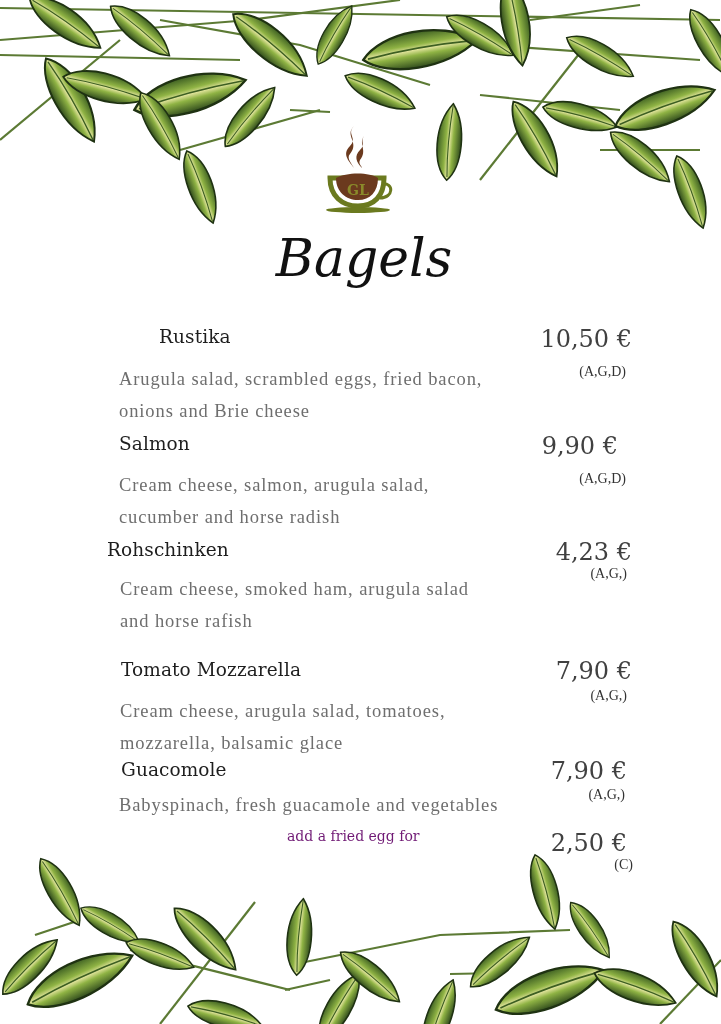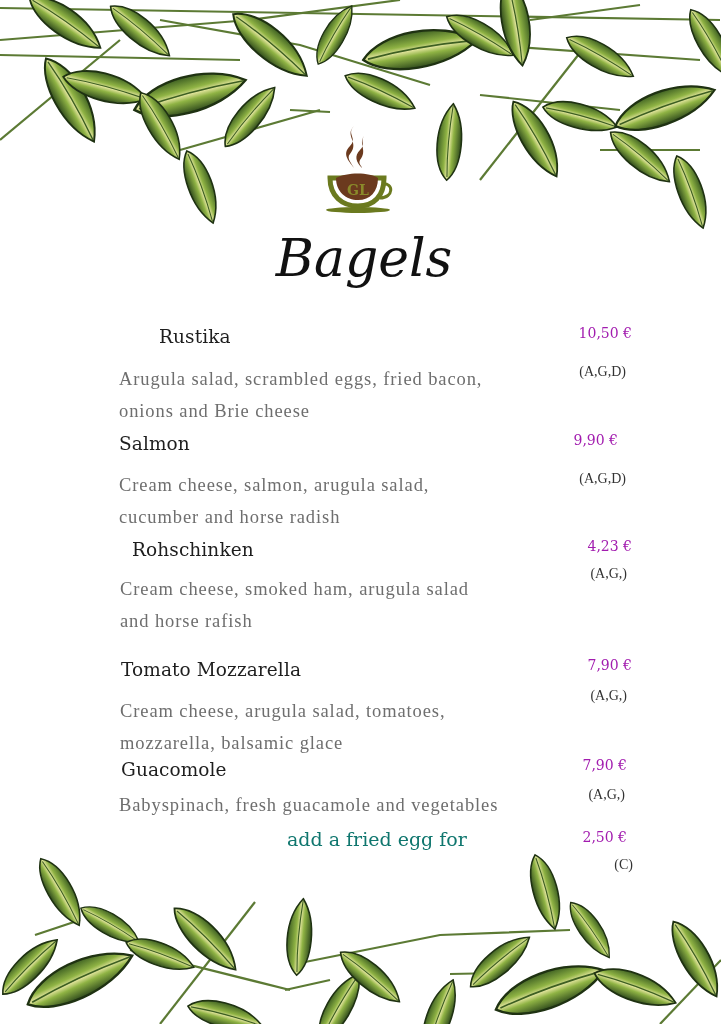--- a/index.html
+++ b/index.html
@@ -5,23 +5,23 @@
   html, body { margin: 0; padding: 0; background: #ffffff; }
   body { width: 721px; height: 1024px; position: relative; overflow: hidden; font-family: "DejaVu Serif", serif; }
   .page { position: absolute; inset: 0; width: 721px; height: 956px; background: #ffffff; }
   .leaves { position: absolute; left: 0; width: 721px; pointer-events: none; }
   .leaves-top { top: 0; height: 240px; }
   .leaves-bottom { top: 840px; height: 184px; }
   .logo { position: absolute; left: 322px; top: 122px; width: 76px; height: 92px; }
   .title { position: absolute; left: 262px; top: 218px; width: 205px; height: 92px; }
   .item-name { position: absolute; font-family: "DejaVu Serif", serif; font-size: 18.5px; color: #1e1e1e; letter-spacing: 0.1px; white-space: nowrap; }
   .item-desc { position: absolute; font-family: "Liberation Serif", serif; font-size: 18.5px; color: #6e6e6e; line-height: 32px; letter-spacing: 0.9px; white-space: pre; }
-  .item-price { position: absolute; font-family: "DejaVu Serif", serif; font-size: 14px; color: #a21caf; white-space: nowrap; }
+  .item-price { position: absolute; font-family: "DejaVu Serif", serif; font-size: 24px; color: #404040; white-space: nowrap; }
   .item-allergens { position: absolute; font-family: "Liberation Serif", serif; font-size: 14px; color: #333333; text-align: right; white-space: nowrap; }
-  .addon-label { position: absolute; font-family: "DejaVu Serif", serif; font-size: 19px; color: #0f766e; white-space: nowrap; }
+  .addon-label { position: absolute; font-family: "DejaVu Serif", serif; font-size: 14px; color: #701a75; white-space: nowrap; }
 </style>
 </head>
 <body>
 
 <div class="page">
 
   <svg class="leaves leaves-top" viewBox="0 0 721 240" xmlns="http://www.w3.org/2000/svg">
     <defs>
       <linearGradient id="lg" x1="0" y1="0" x2="0" y2="1">
         <stop offset="0" stop-color="#3d5f22"></stop>
@@ -99,21 +99,21 @@
 
     <div>
       <div class="item-name" style="left:119px;top:433px;">Salmon</div>
       <div class="item-price" style="right:103px;top:432px;">9,90 €</div>
       <div class="item-allergens" style="right:95px;top:471px;">(A,G,D)</div>
       <div class="item-desc" style="left:119px;top:469px;">Cream cheese, salmon, arugula salad,
 cucumber and horse radish</div>
     </div>
 
     <div>
-      <div class="item-name" style="left:132px;top:539px;">Rohschinken</div>
+      <div class="item-name" style="left:107px;top:539px;">Rohschinken</div>
       <div class="item-price" style="right:89px;top:538px;">4,23 €</div>
       <div class="item-allergens" style="right:94px;top:566px;">(A,G,)</div>
       <div class="item-desc" style="left:120px;top:573px;">Cream cheese, smoked ham, arugula salad
 and horse rafish</div>
     </div>
 
     <div>
       <div class="item-name" style="left:121px;top:659px;">Tomato Mozzarella</div>
       <div class="item-price" style="right:89px;top:657px;">7,90 €</div>
       <div class="item-allergens" style="right:94px;top:688px;">(A,G,)</div>

